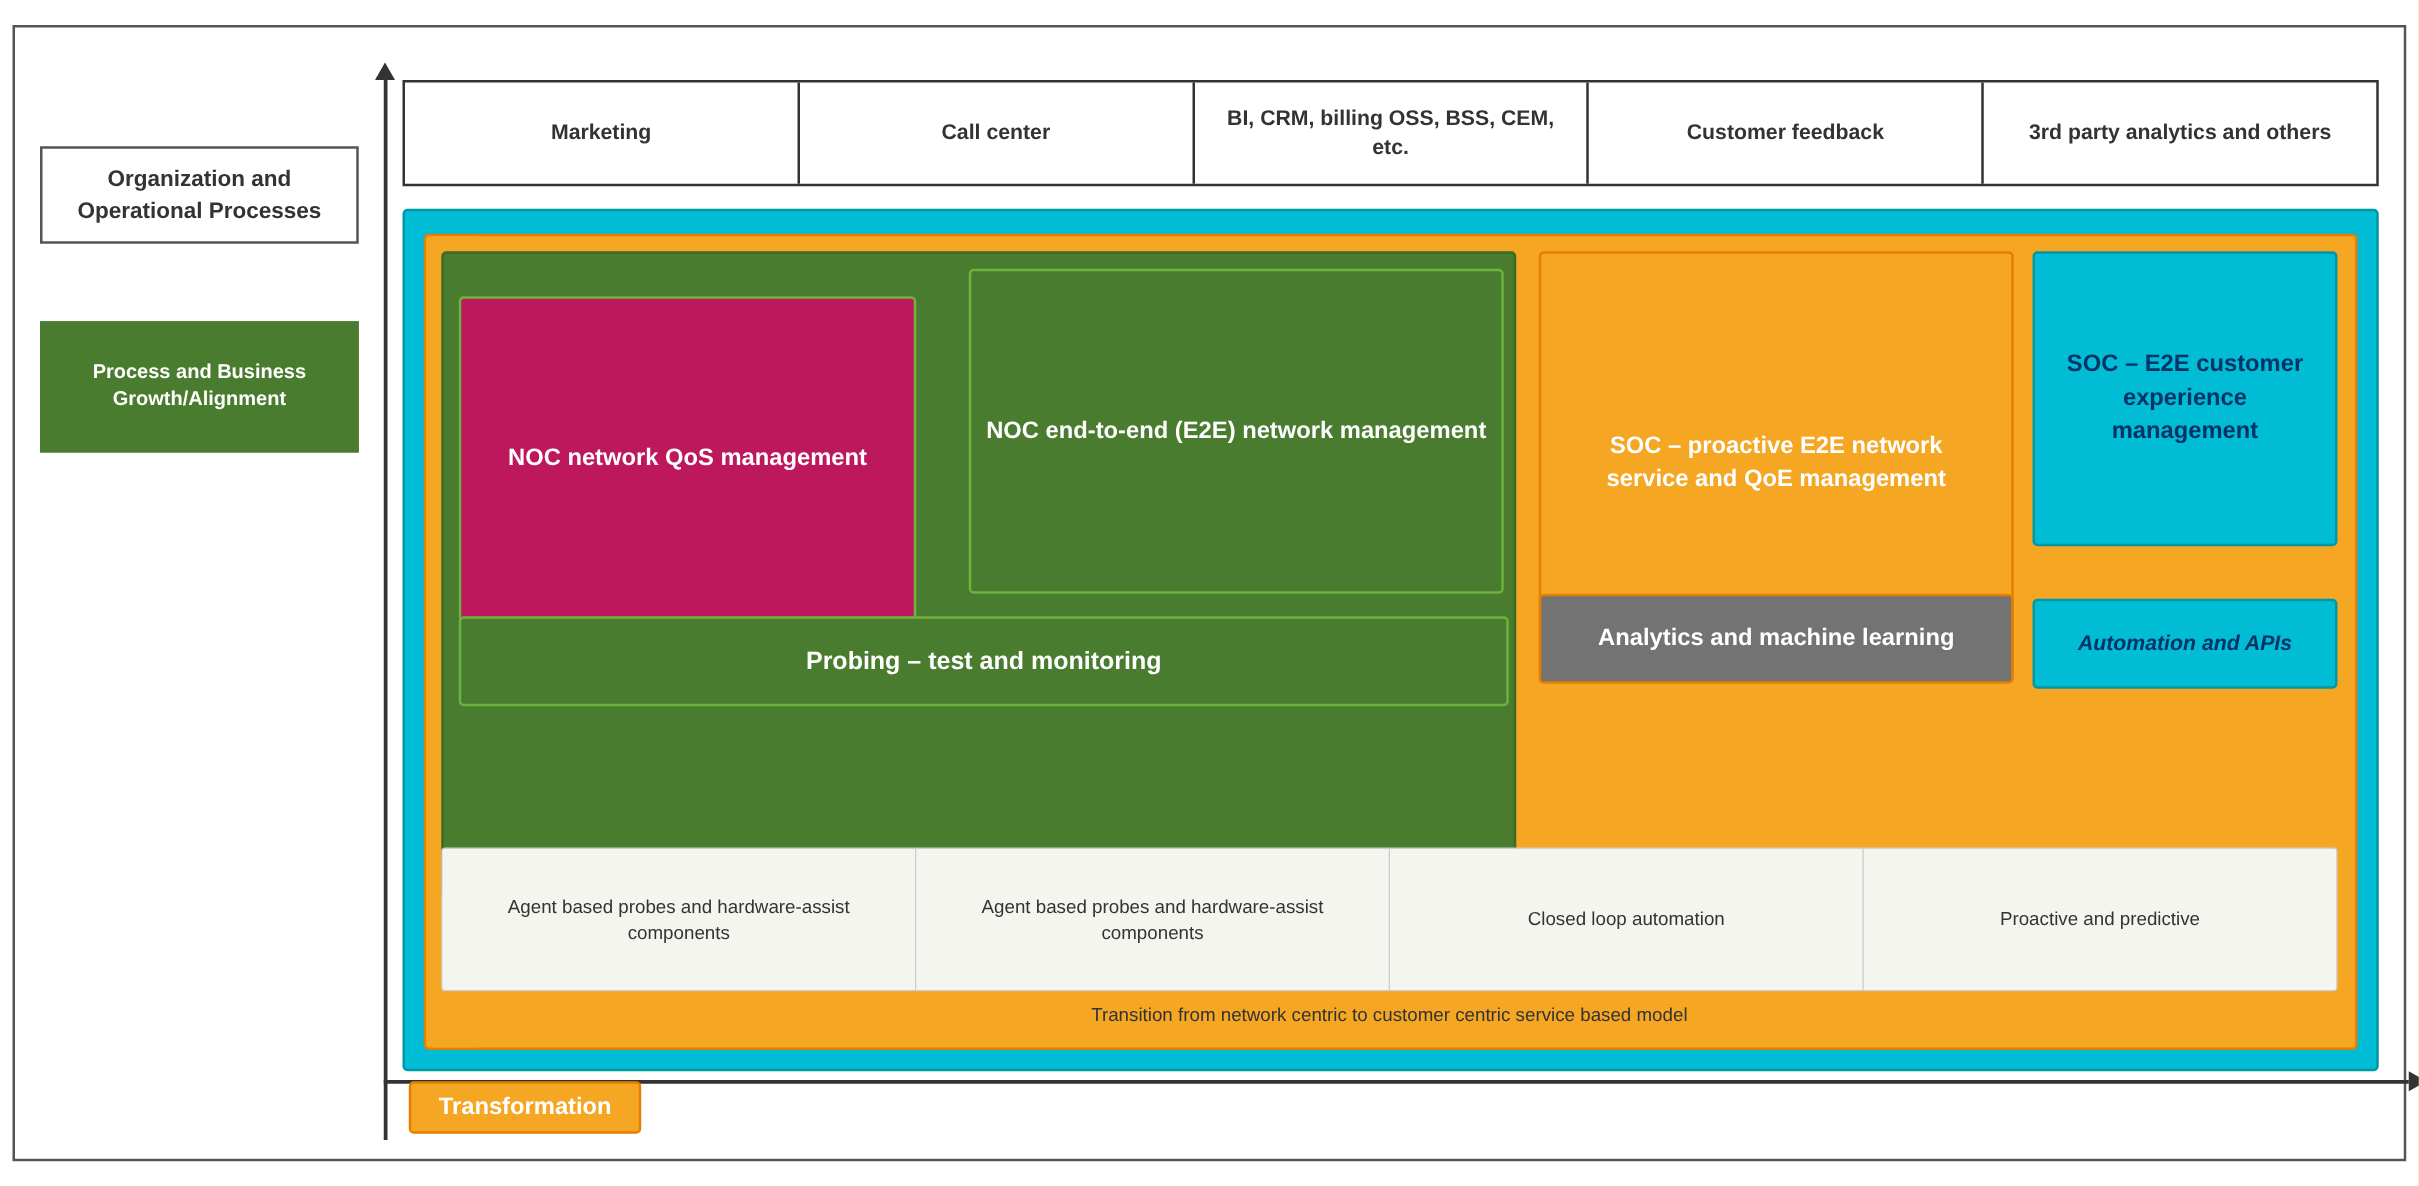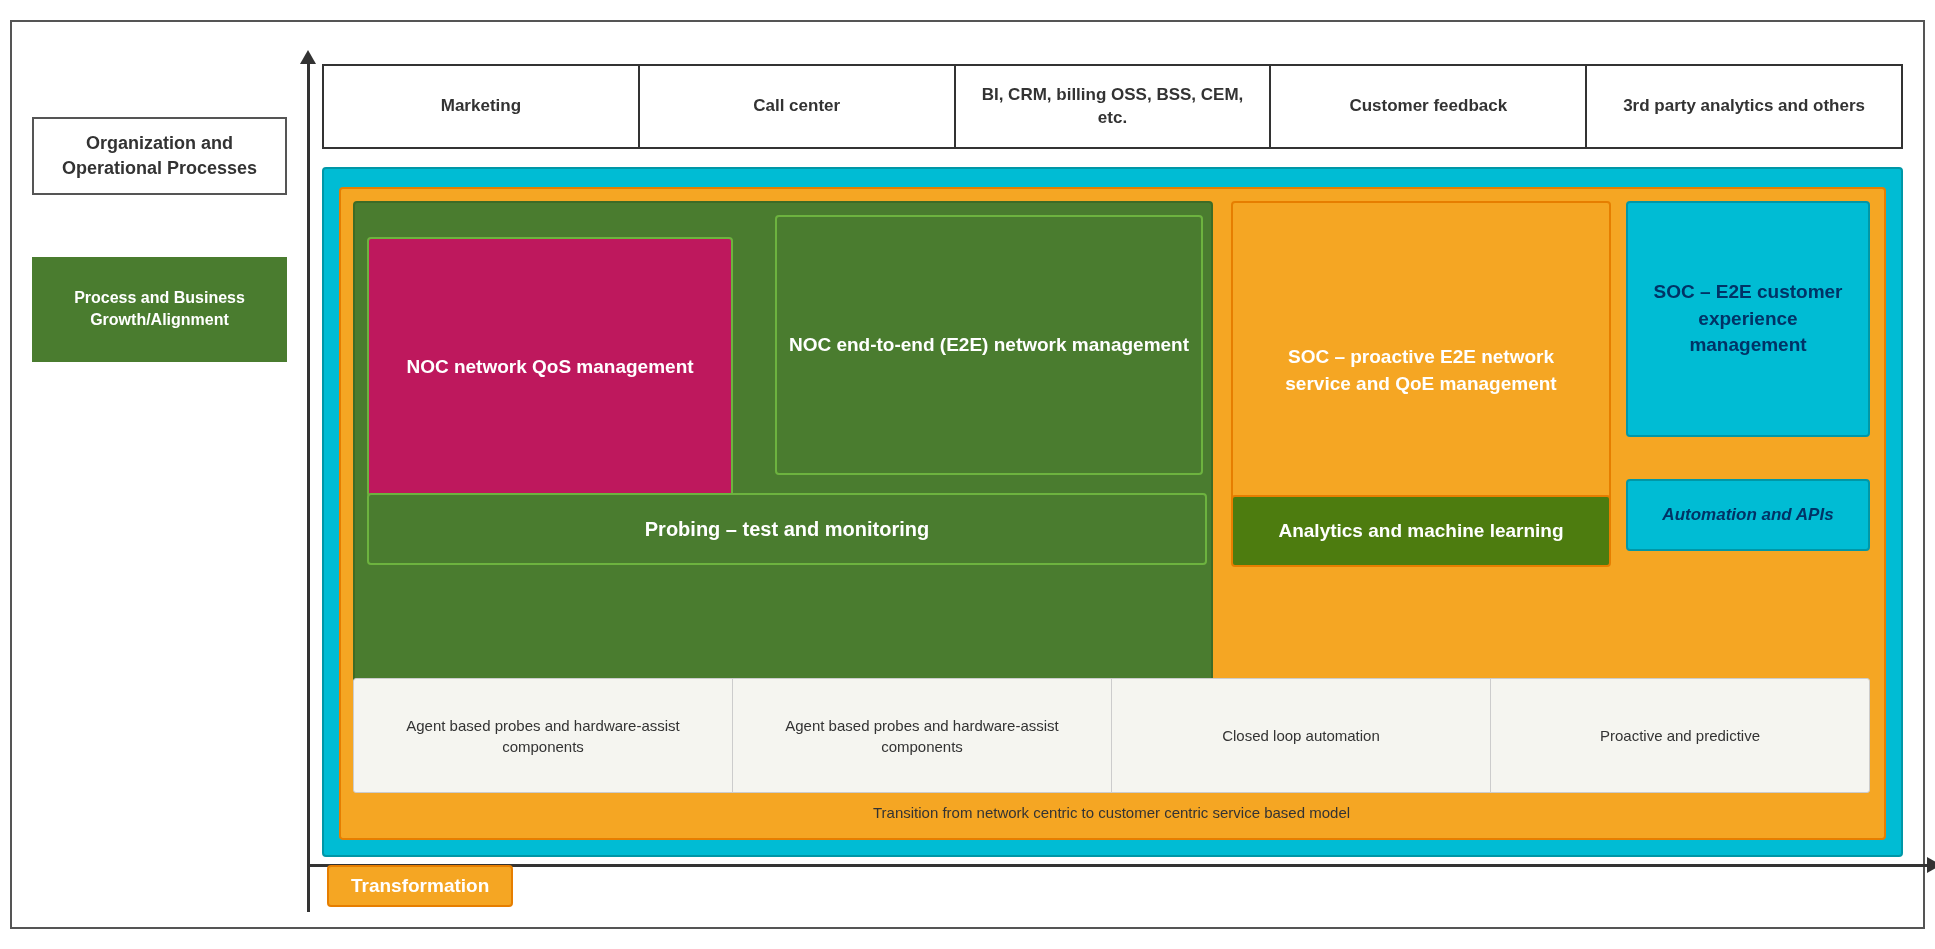--- a/index.html
+++ b/index.html
@@ -252,25 +252,25 @@
       font-size: 19px;
       font-weight: bold;
       color: #fff;
       line-height: 1.4;
       padding: 20px;
     }
 
     
     .analytics-box {
       position: absolute;
-      top: 306px;
+      top: 286px;
       left: 890px;
       width: 380px;
       height: 72px;
-      background: #4d7c0f;
+      background: #737373;
       border: 2px solid #e67e00;
       border-radius: 4px;
       display: flex;
       align-items: center;
       justify-content: center;
       text-align: center;
       font-size: 19px;
       font-weight: bold;
       color: #fff;
       line-height: 1.3;

